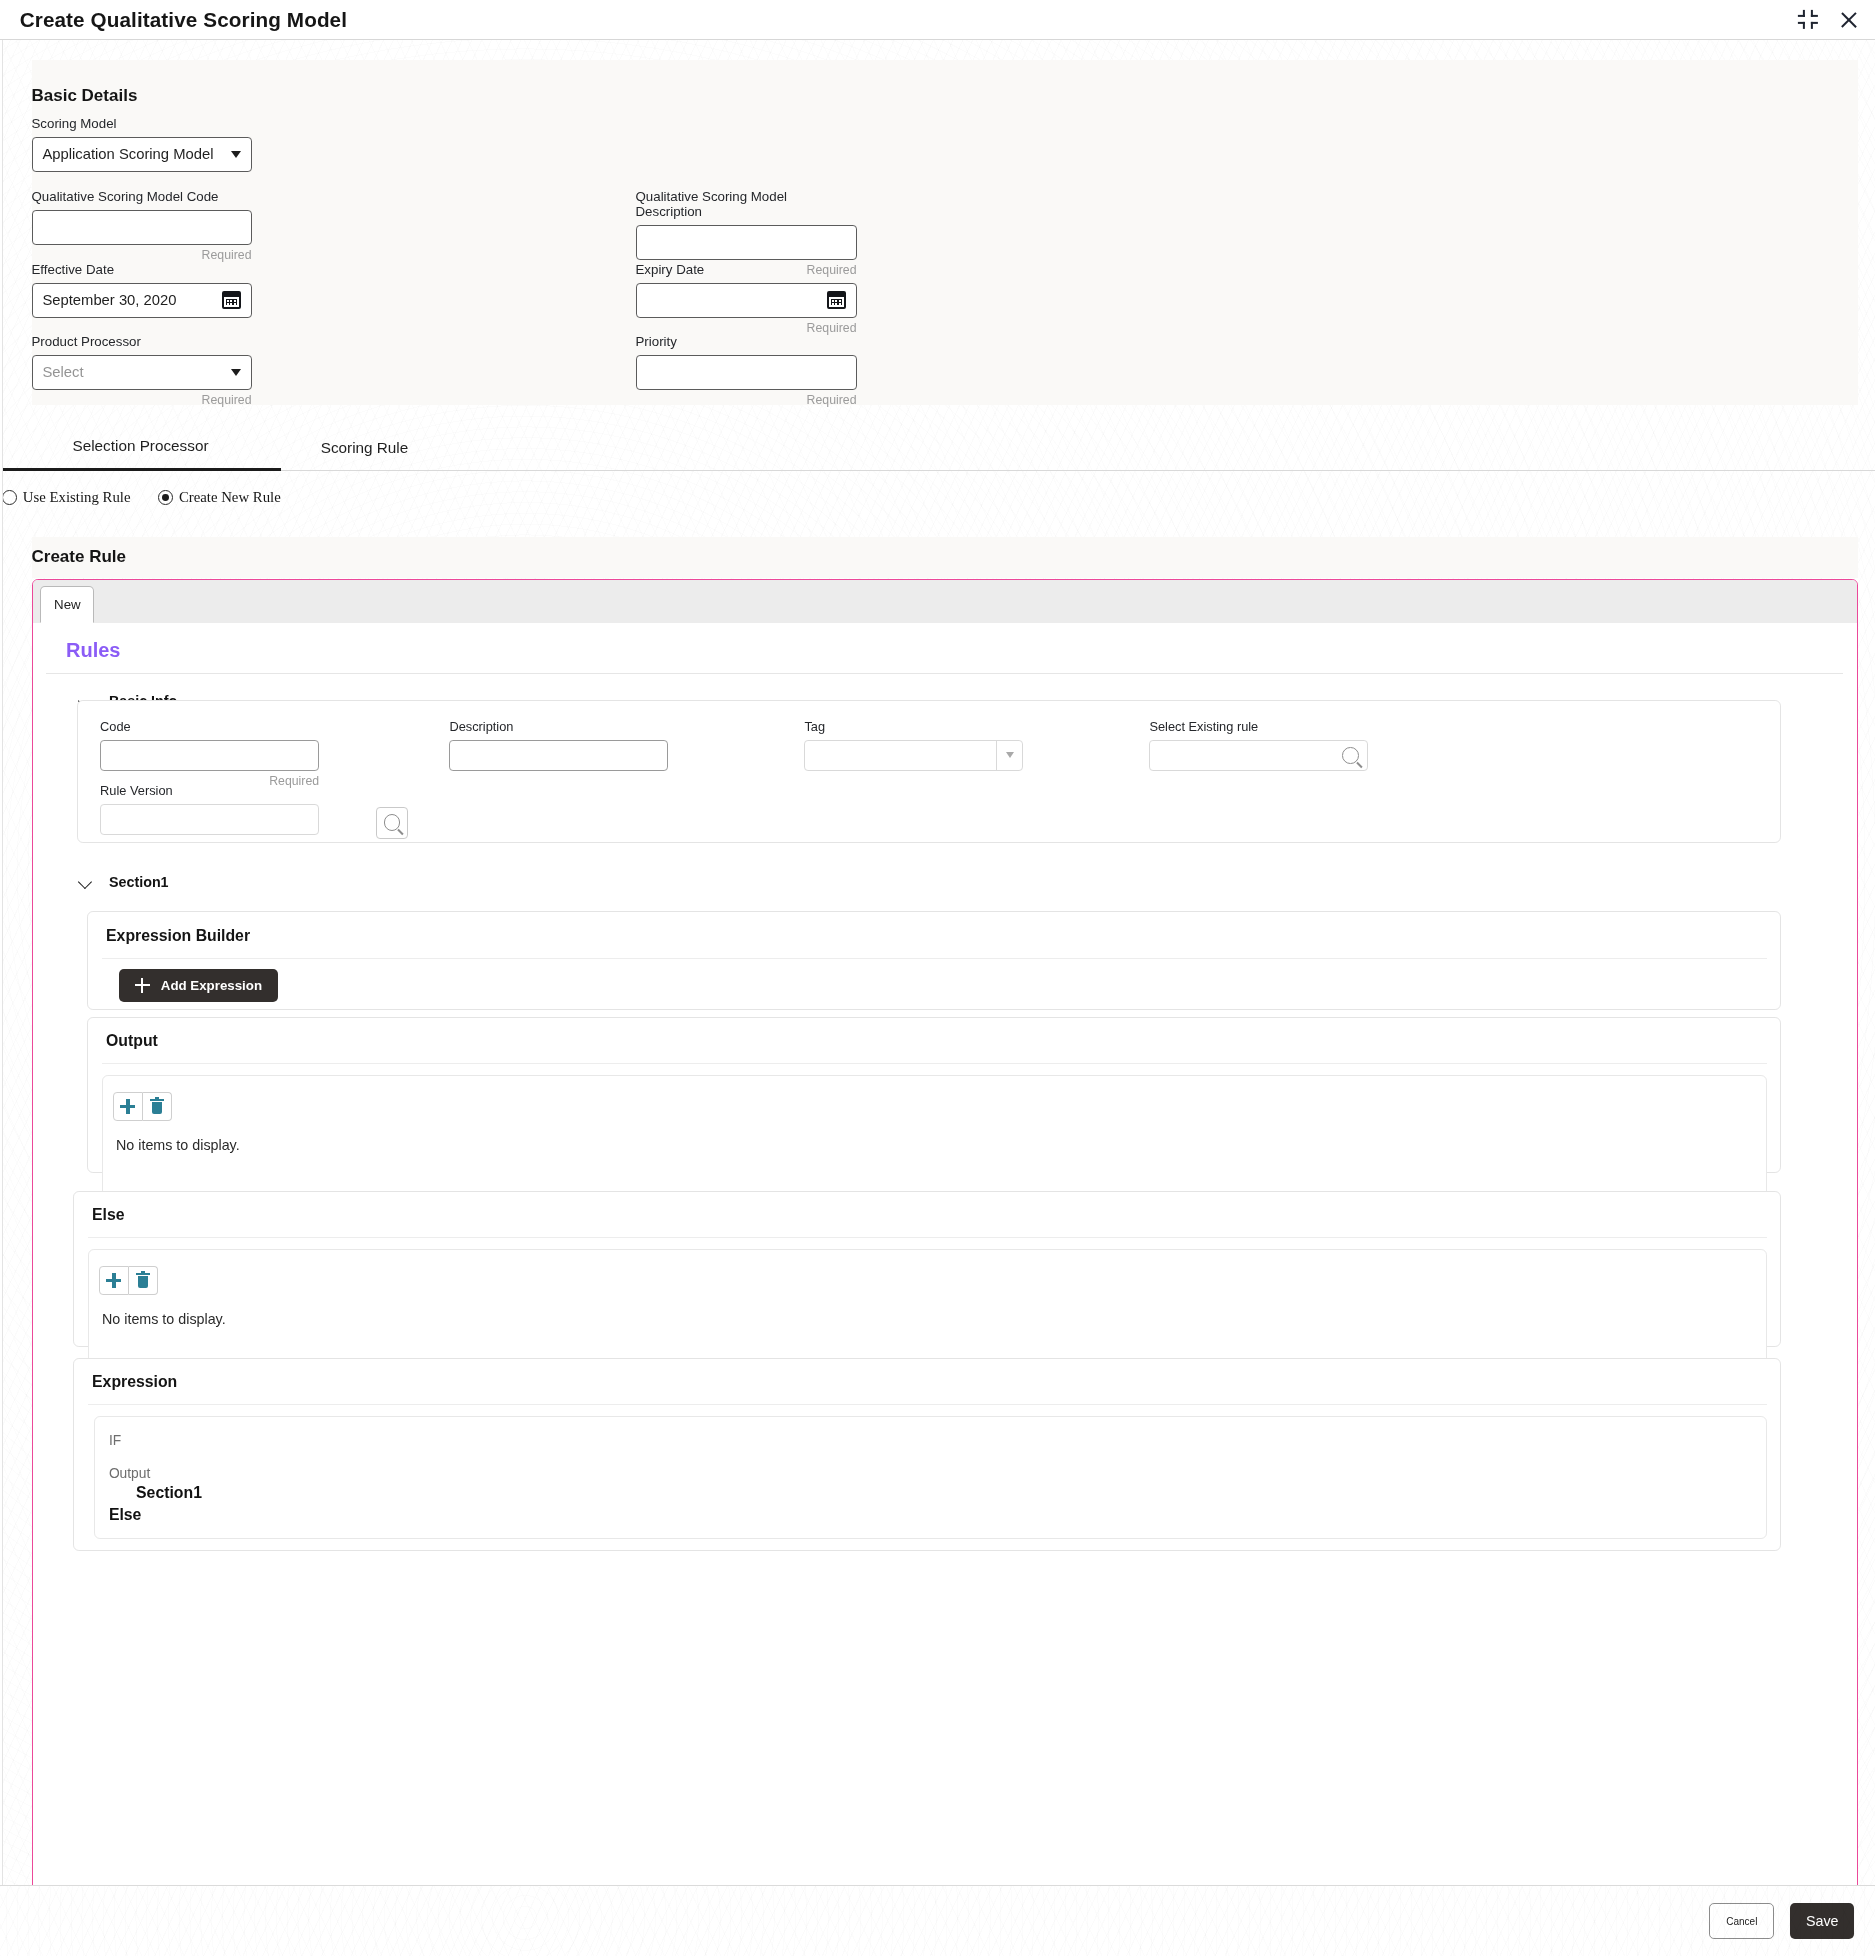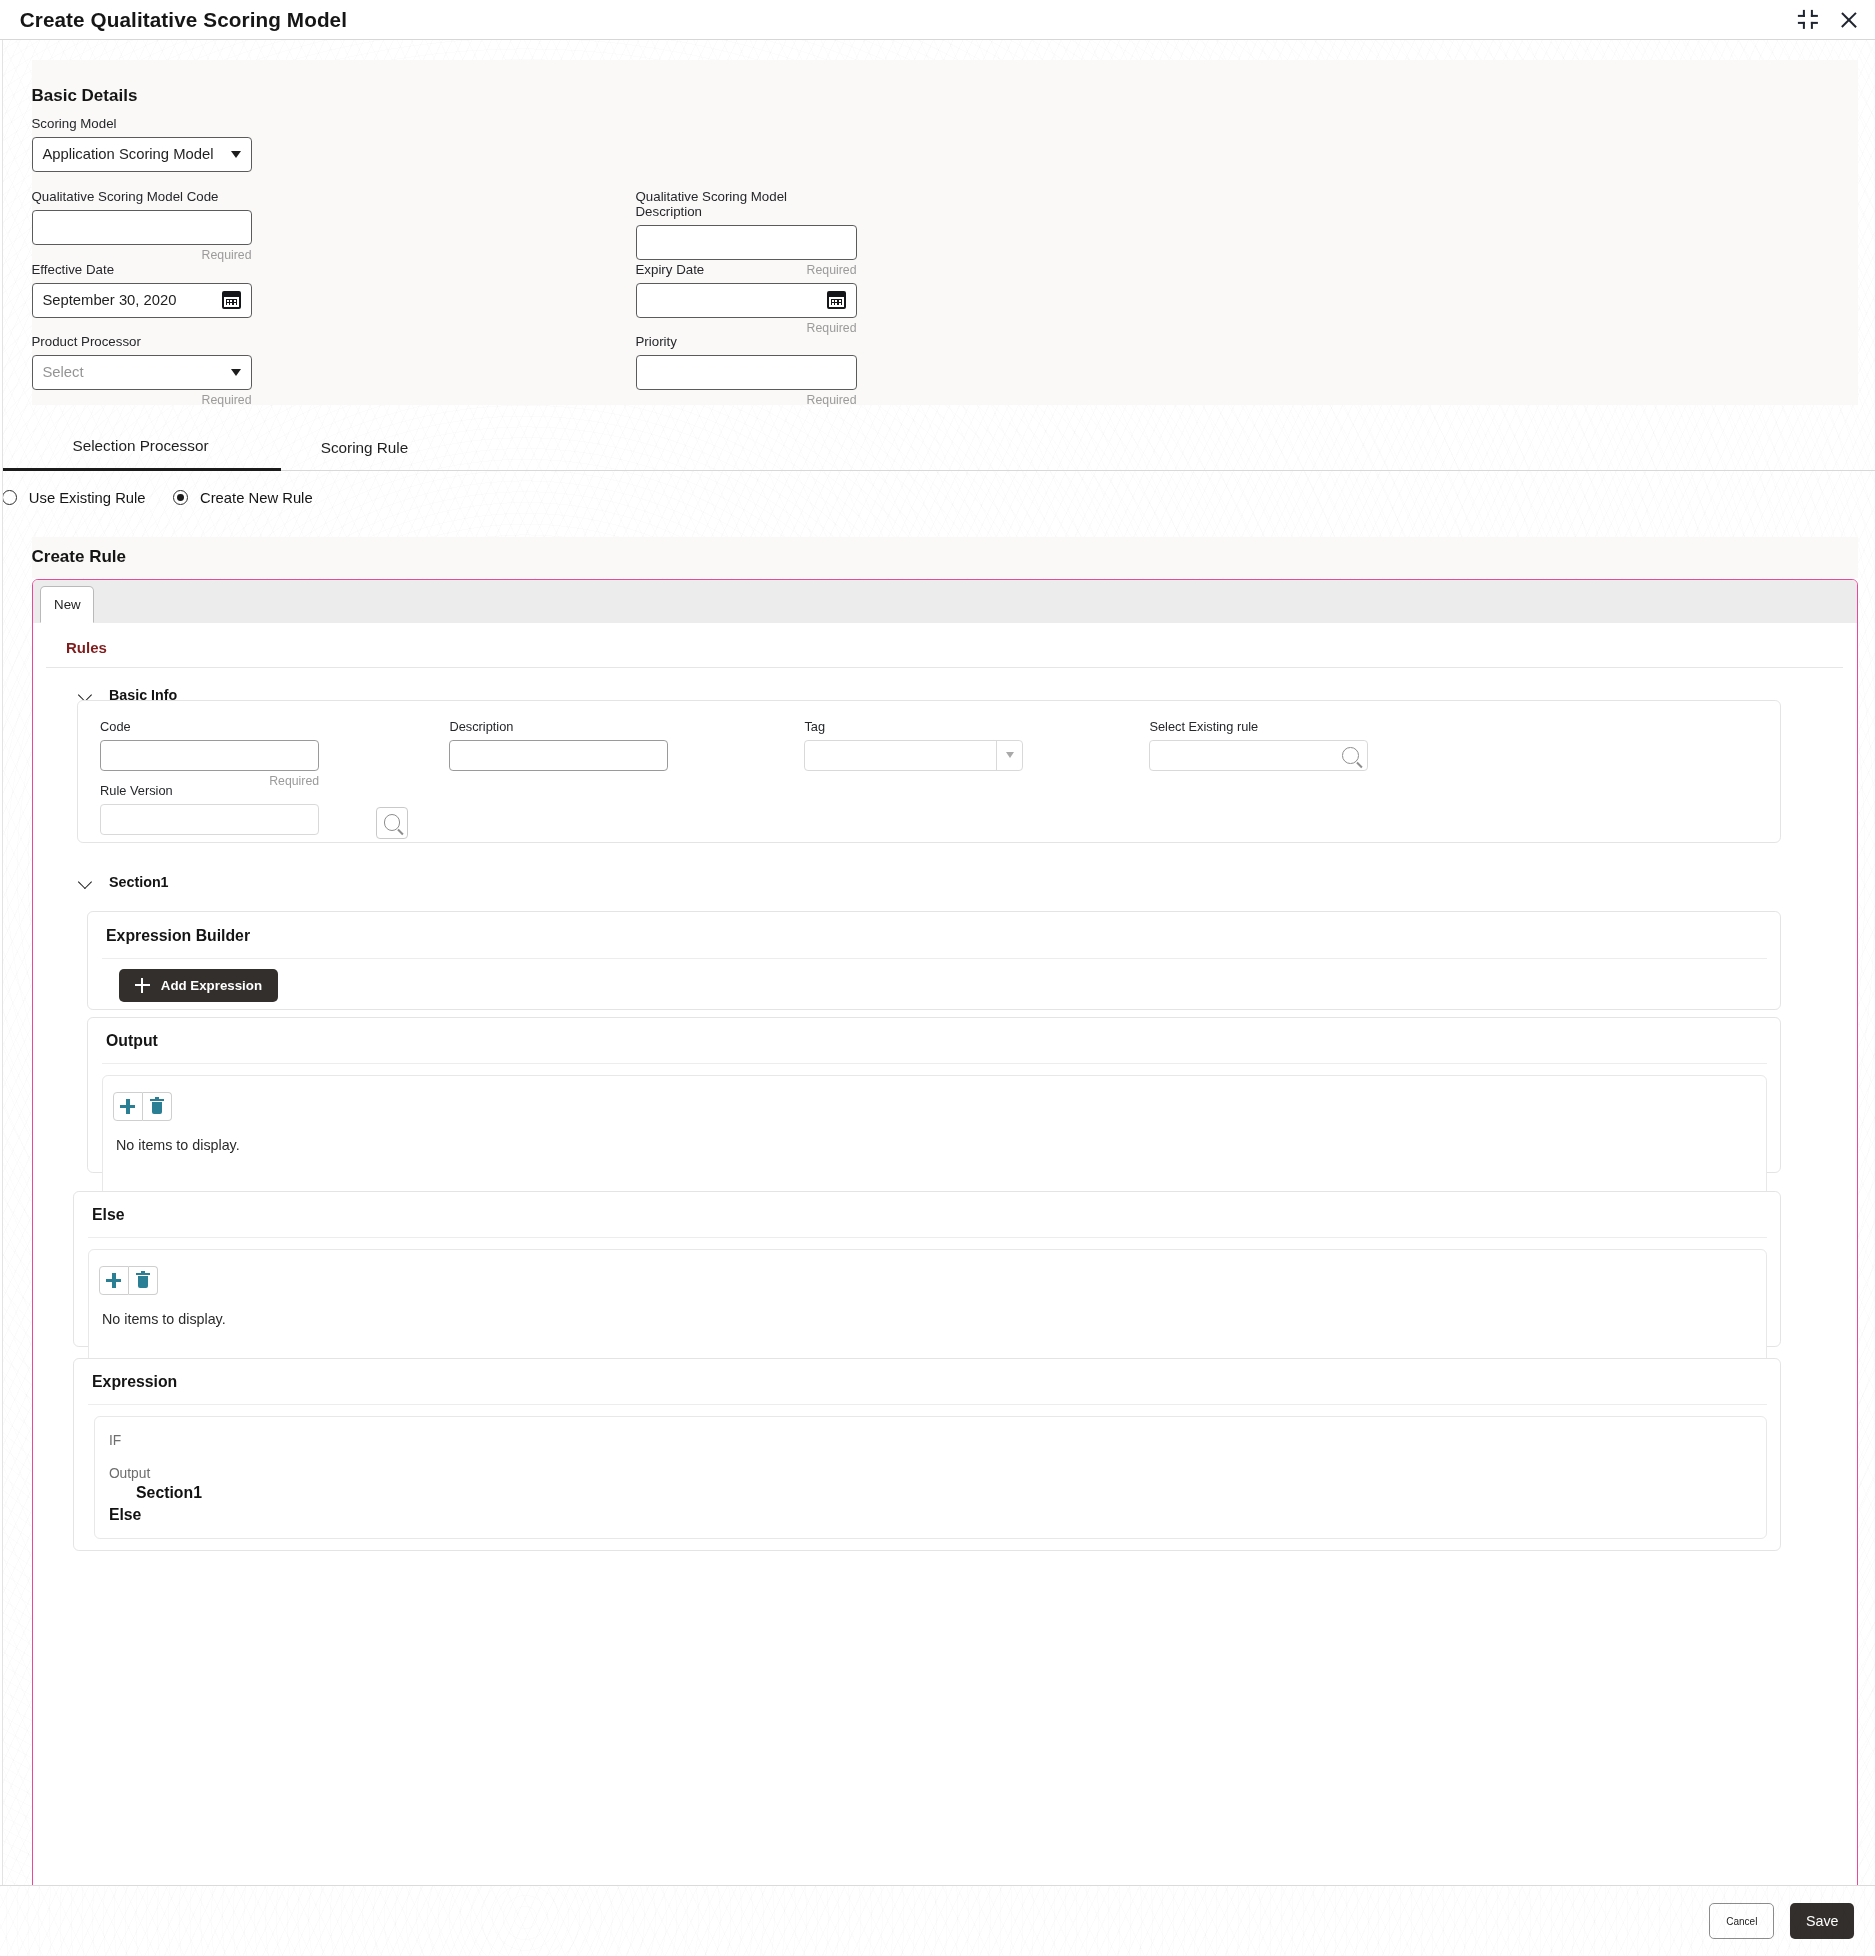--- a/index.html
+++ b/index.html
@@ -125,21 +125,21 @@
   .tab.active { border-bottom: 3px solid #1b1b1b; font-weight: 400; }
 
   
   #radiorow { position: absolute; left: 0; top: 437px; width: 1876px; height: 41px; display:flex; align-items:center; }
   .radio { display:flex; align-items:center; cursor:pointer; }
   .rdot { width:14.8px; height:14.8px; border-radius:50%; border:1.6px solid #2b2b2b; position:relative; }
   .radio.on .rdot:after {
     content:""; position:absolute; left:3px; top:3px; width:6.9px; height:6.9px;
     border-radius:50%; background:#1b1b1b;
   }
-  .rlbl { font-size: 14.8px; margin-left: 12px; color:#151515; }
+  .rlbl { font-size: 14.8px; margin-left: 6px; color:#151515;font-family:Liberation Serif, serif; }
 
   
   #createrule-head {
     position:absolute; left:31.5px; top:497px; width:1826px; height:41px;
     background:#faf9f7;
   }
   #rulebox {
     position:absolute; left:31.5px; top:539px; width:1826px; height:1322px;
     background:#fff; border:1px solid #ec4899; border-radius:5.9px; overflow:hidden;
   }
@@ -150,21 +150,21 @@
     position:absolute; left:7.9px; top:5.9px; width:54px; height:37px;
     background:#fff; border:1px solid #b9b9b9; border-bottom:1px solid #fff;
     border-radius:4.9px 4.9px 0 0;
     display:flex; align-items:center; justify-content:center;
     font-size:13.3px; color:#222; cursor:pointer;
   }
   #rulesbody {
     position:absolute; left:5.9px; top:43px; right:5.9px; bottom:0;
     background:#fff;
   }
-  .rules-h { font-size:15px; font-weight:bold; color:#7f1d1d; padding:15.8px 0 10.8px 27.6px; }
+  .rules-h { font-size:20px; font-weight:bold; color:#8b5cf6; padding:15.8px 0 10.8px 27.6px; }
   .hrule { height:1px; background:#e6e6e6; margin: 0 7.9px; }
 
   .accordion-h {
     display:flex; align-items:center; gap:15.8px;
     padding: 19.7px 0 0 41px;
     font-size:14.3px; font-weight:bold; color:#131313;
     cursor:pointer;
   }
   .chev {
     width:13.8px; height:13.8px; position:relative;

